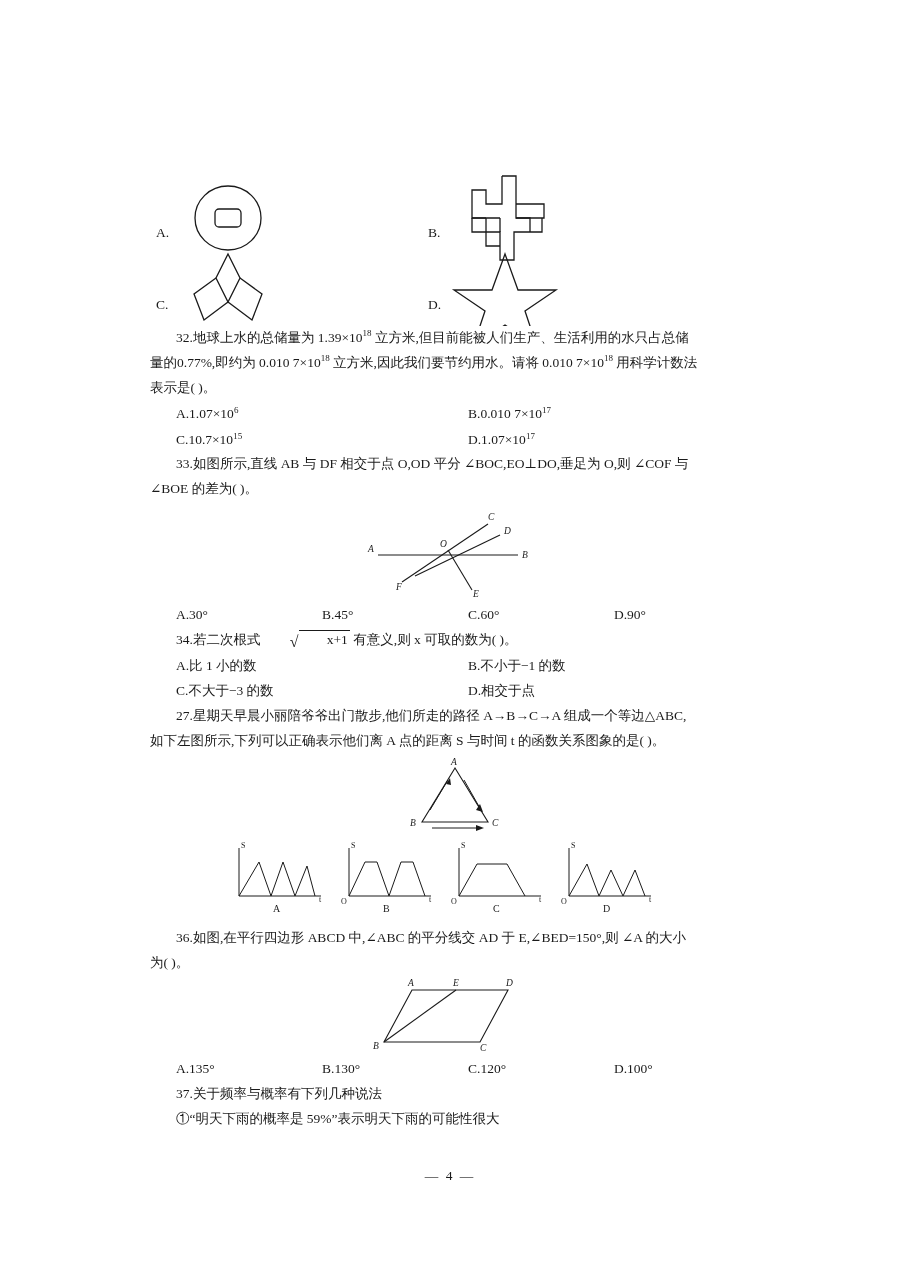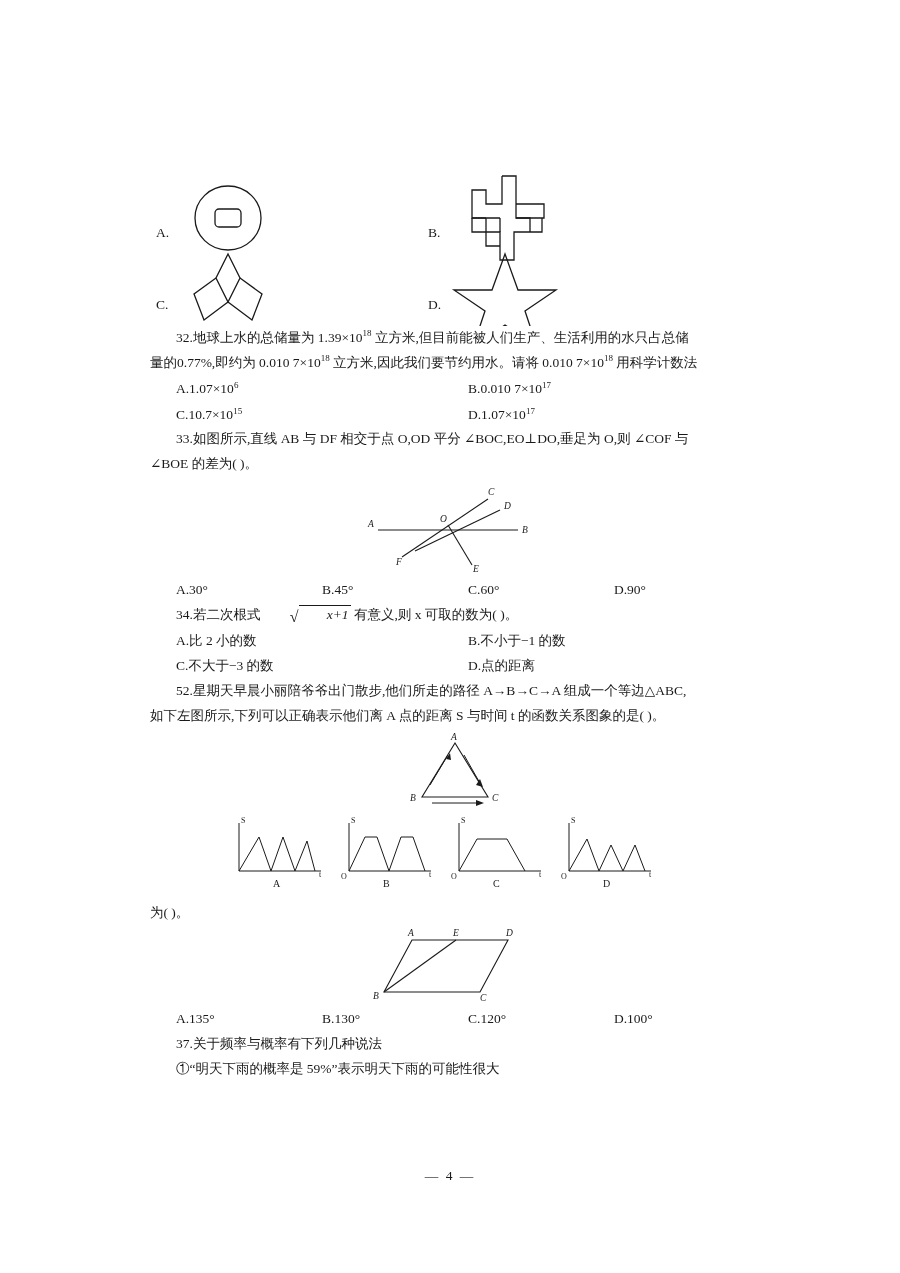--- a/index.html
+++ b/index.html
@@ -55,21 +55,21 @@
     border-top: 1px solid #1a1a1a;
     padding: 0 2px;
     display: inline-block;
     line-height: 1.35;
   }
   .sqrt-expr .radical {
     position: absolute;
     left: 0; top: -1px;
     font-size: 16px;
   }
-  .italic { font-style: italic; }
+  .italic { }
   .footer {
     position: absolute;
     left: 0;
     top: 1168px;
     width: 900px;
     text-align: center;
     font-size: 13.5px;
     letter-spacing: 2px;
   }
   .choice-grid {
@@ -119,20 +119,21 @@
 
       <span class="choice-label" style="left:278px; top:127px;">D.</span>
       <svg style="position:absolute; left:300px; top:78px;" width="110" height="78" viewBox="0 0 110 78">
         <polygon points="55,6 68,42 106,42 75,63 87,99 55,77 23,99 35,63 4,42 42,42" fill="none" stroke="#1a1a1a" stroke-width="1.3"></polygon>
       </svg>
     </div>
 
     <div class="q-block">
       <p class="q-text indent"><span>32.地球上水的总储量为 1.39×10</span><sup>18</sup><span> 立方米,但目前能被人们生产、生活利用的水只占总储</span></p>
       <p class="q-text"><span>量的0.77%,即约为 0.010 7×10</span><sup>18</sup><span> 立方米,因此我们要节约用水。请将 0.010 7×10</span><sup>18</sup><span> 用科学计数法</span></p>
+      <p class="q-text">表示是(       )。</p>
       <div class="opts-row opt-2col">
         <div><span>A.1.07×10</span><sup>6</sup></div>
         <div><span>B.0.010 7×10</span><sup>17</sup></div>
       </div>
       <div class="opts-row opt-2col">
         <div><span>C.10.7×10</span><sup>15</sup></div>
         <div><span>D.1.07×10</span><sup>17</sup></div>
       </div>
     </div>
 
@@ -162,31 +163,31 @@
         <div>A.30°</div>
         <div>B.45°</div>
         <div>C.60°</div>
         <div>D.90°</div>
       </div>
     </div>
 
     <div class="q-block">
       <p class="q-text indent"><span>34.若二次根式 </span><span class="sqrt-expr"><span class="radical">√</span><span class="bar italic">x+1</span></span><span> 有意义,则 x 可取的数为(      )。</span></p>
       <div class="opts-row opt-2col">
-        <div>A.比 2 小的数</div>
+        <div>A.比 1 小的数</div>
         <div>B.不小于−1 的数</div>
       </div>
       <div class="opts-row opt-2col">
         <div>C.不大于−3 的数</div>
-        <div>D.点的距离</div>
-      </div>
-    </div>
-
-    <div class="q-block">
-      <p class="q-text indent">52.星期天早晨小丽陪爷爷出门散步,他们所走的路径 A→B→C→A 组成一个等边△ABC,</p>
+        <div>D.相交于点</div>
+      </div>
+    </div>
+
+    <div class="q-block">
+      <p class="q-text indent">27.星期天早晨小丽陪爷爷出门散步,他们所走的路径 A→B→C→A 组成一个等边△ABC,</p>
       <p class="q-text">如下左图所示,下列可以正确表示他们离 A 点的距离 S 与时间 t 的函数关系图象的是(       )。</p>
 
       <div class="center">
         <svg width="150" height="84" viewBox="0 0 150 84">
           <g stroke="#1a1a1a" stroke-width="1.1" fill="none">
             <polygon points="75,14 42,68 108,68"></polygon>
             <path d="M50 56 L68 26" stroke-width="1"></path>
             <path d="M66 30 L70 24 L71 31 Z" fill="#1a1a1a" stroke="none"></path>
             <path d="M84 26 L101 56" stroke-width="1"></path>
             <path d="M100 50 L103 58 L96 56 Z" fill="#1a1a1a" stroke="none"></path>
@@ -248,20 +249,21 @@
             <text x="346" y="8">S</text>
             <text x="424" y="62">t</text>
             <text x="336" y="64">O</text>
           </g>
           <text x="378" y="72" font-size="10" font-family="'Liberation Serif',serif" fill="#1a1a1a">D</text>
         </svg>
       </div>
     </div>
 
     <div class="q-block" style="margin-top:10px;">
+      <p class="q-text indent">36.如图,在平行四边形 ABCD 中,∠ABC 的平分线交 AD 于 E,∠BED=150°,则 ∠A 的大小</p>
       <p class="q-text">为(      )。</p>
       <div class="center">
         <svg width="190" height="80" viewBox="0 0 190 80">
           <g stroke="#1a1a1a" stroke-width="1.1" fill="none">
             <polygon points="52,14 148,14 120,66 24,66"></polygon>
             <line x1="24" y1="66" x2="96" y2="14"></line>
           </g>
           <g font-size="9.5" font-style="italic" font-family="'Liberation Serif',serif" fill="#1a1a1a">
             <text x="48" y="10">A</text>
             <text x="93" y="10">E</text>

